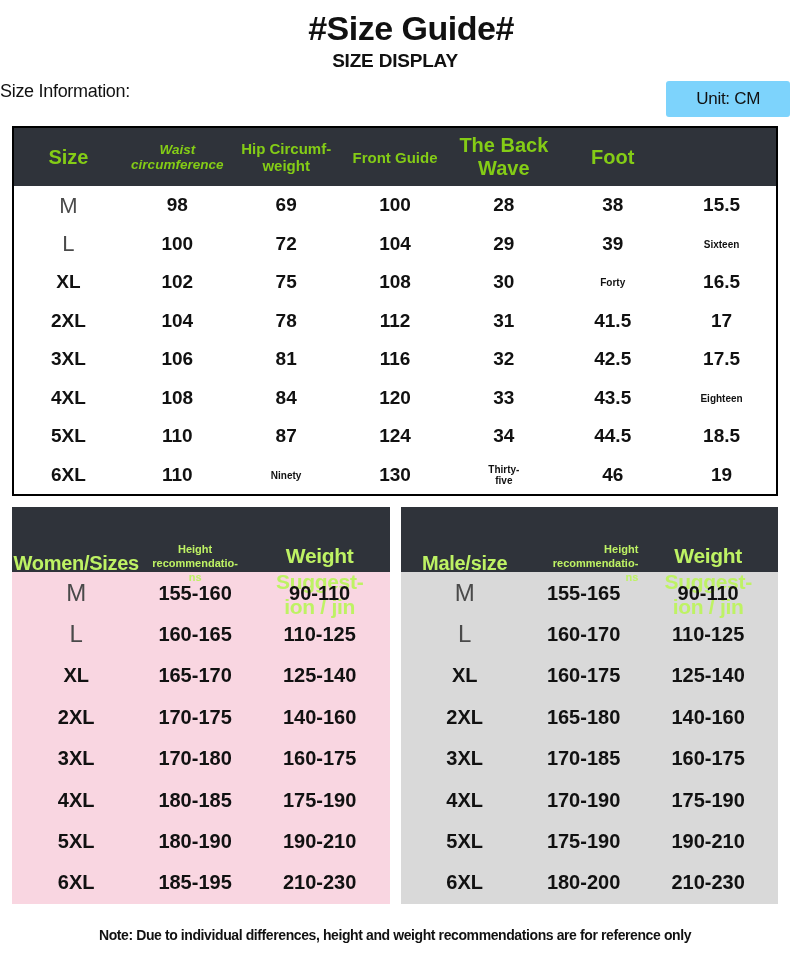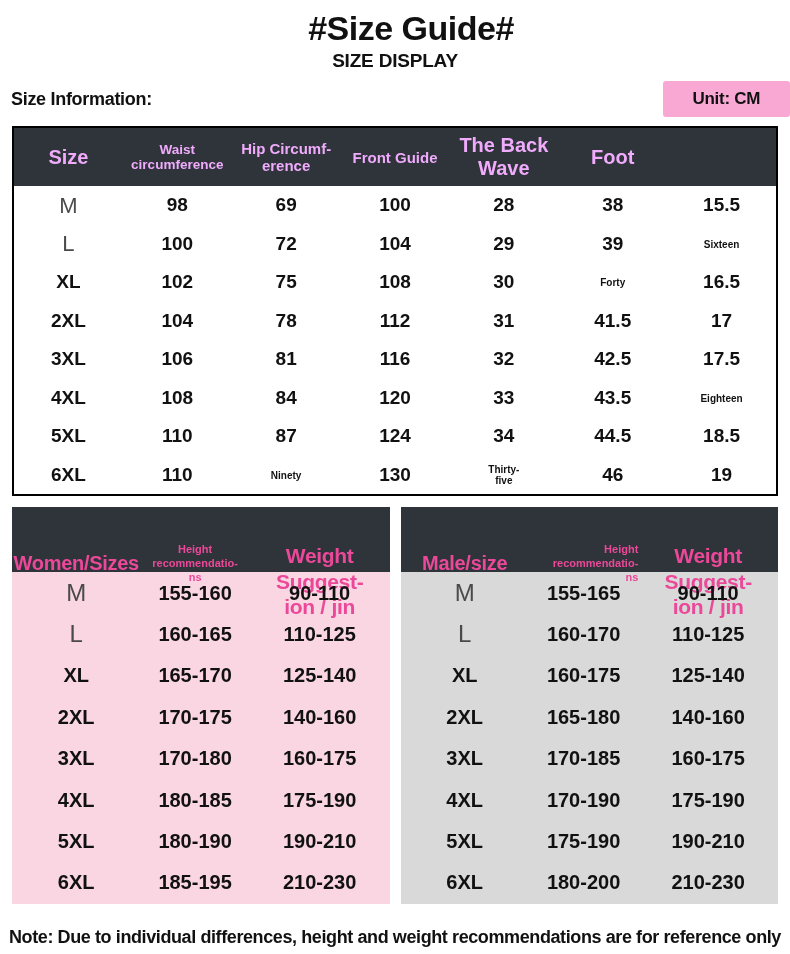--- a/index.html
+++ b/index.html
@@ -25,56 +25,54 @@
   .subtitle {
     text-align: center;
     font-size: 19px;
     font-weight: 700;
     margin-top: 3px;
     letter-spacing: -0.2px;
   }
   .info-row {
     display: flex;
     justify-content: space-between;
-    align-items: center;
     margin-top: 9px;
-    padding-left: 11px;
     font-size: 18px;
-    font-weight: 700;
+    font-weight: 400;
     letter-spacing: -0.3px;
   }
   .unit-label {
-    background: #f9a8d4;
+    background: #7dd3fc;
     border-radius: 3px;
     padding: 8px 30px;
     font-size: 17px;
   }
 
   
   .main-table {
     margin: 9px 12px 0;
     border: 2px solid #000;
   }
   .mt-header {
     display: grid;
     grid-template-columns: repeat(7, 1fr);
     background: #2f333a;
-    color: #f0abfc;
+    color: #84cc16;
     height: 58px;
     align-items: center;
   }
   .mt-header .mh {
     text-align: center;
     font-weight: 700;
     white-space: pre-line;
     line-height: 1.15;
   }
   .mh.big  { font-size: 20px; }
   .mh.med  { font-size: 15px; }
-  .mh.sml  { font-size: 13.5px; }
+  .mh.sml  { font-size: 13.5px; font-style: italic; }
 
   .mt-row {
     display: grid;
     grid-template-columns: repeat(7, 1fr);
     height: 38.5px;
     align-items: center;
     text-align: center;
     font-weight: 700;
     font-size: 19px;
   }
@@ -90,21 +88,21 @@
   .bottom-wrap {
     display: flex;
     gap: 11px;
     margin: 11px 12px 0;
   }
   .sub-table { flex: 1; }
   .st-header {
     display: grid;
     grid-template-columns: 34% 29% 37%;
     background: #2f333a;
-    color: #ec4899;
+    color: #bef264;
     height: 65px;
     align-items: center;
     font-weight: 700;
   }
   .st-header .h-size   { text-align: center; font-size: 20px; letter-spacing: -0.3px; }
   .st-header .h-height { text-align: center; font-size: 11px; line-height: 1.3; white-space: pre-line; }
   .st-header .h-weight { text-align: center;  font-size: 21px; line-height: 1.2; white-space: pre-line; letter-spacing: -0.3px; margin-top: 36px; }
   .male .st-header .h-height { text-align: right; }
 
   .st-body.women-bg { background: #f9d6e1; }
@@ -117,21 +115,21 @@
     text-align: center;
     font-weight: 700;
     font-size: 20px;
   }
   .st-row .thin { font-size: 24px; }
 
   
   .note {
     margin-top: 23px;
     text-align: center;
-    font-size: 18px;
+    font-size: 14px;
     font-weight: 700;
     letter-spacing: -0.4px;
   }
 </style>
 </head>
 <body>
 
 <div class="page">
 
   <h1 class="title">#Size Guide#</h1>
@@ -141,21 +139,21 @@
     <span>Size Information:</span>
     <span class="unit-label">Unit: CM</span>
   </div>
 
   <div class="main-table">
     <div class="mt-header">
       <div class="mh big">Size</div>
       <div class="mh sml">Waist
 circumference</div>
       <div class="mh med">Hip Circumf-
-erence</div>
+weight</div>
       <div class="mh med">Front Guide</div>
       <div class="mh big">The Back
 Wave</div>
       <div class="mh big">Foot</div>
     </div>
 
     <div class="mt-row">
       <div class="cell thin">M</div>
       <div class="cell">98</div>
       <div class="cell">69</div>

